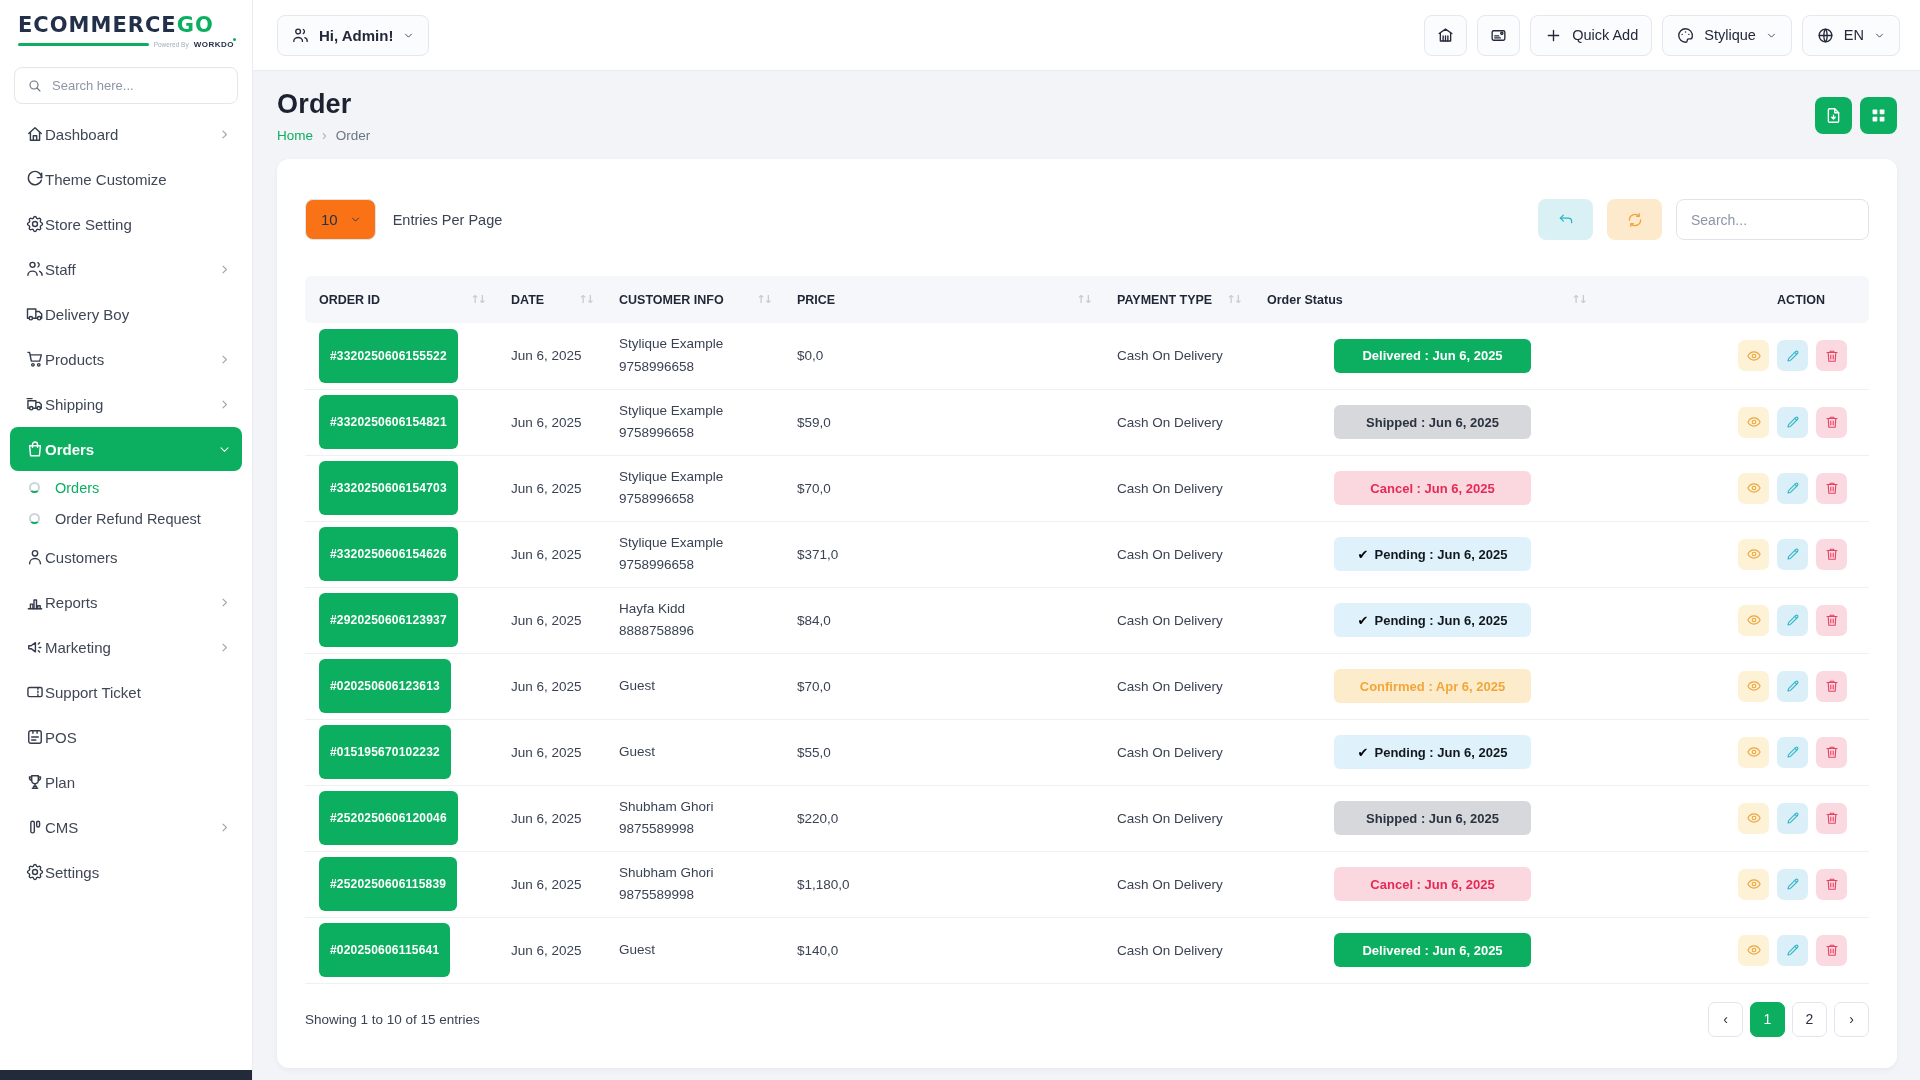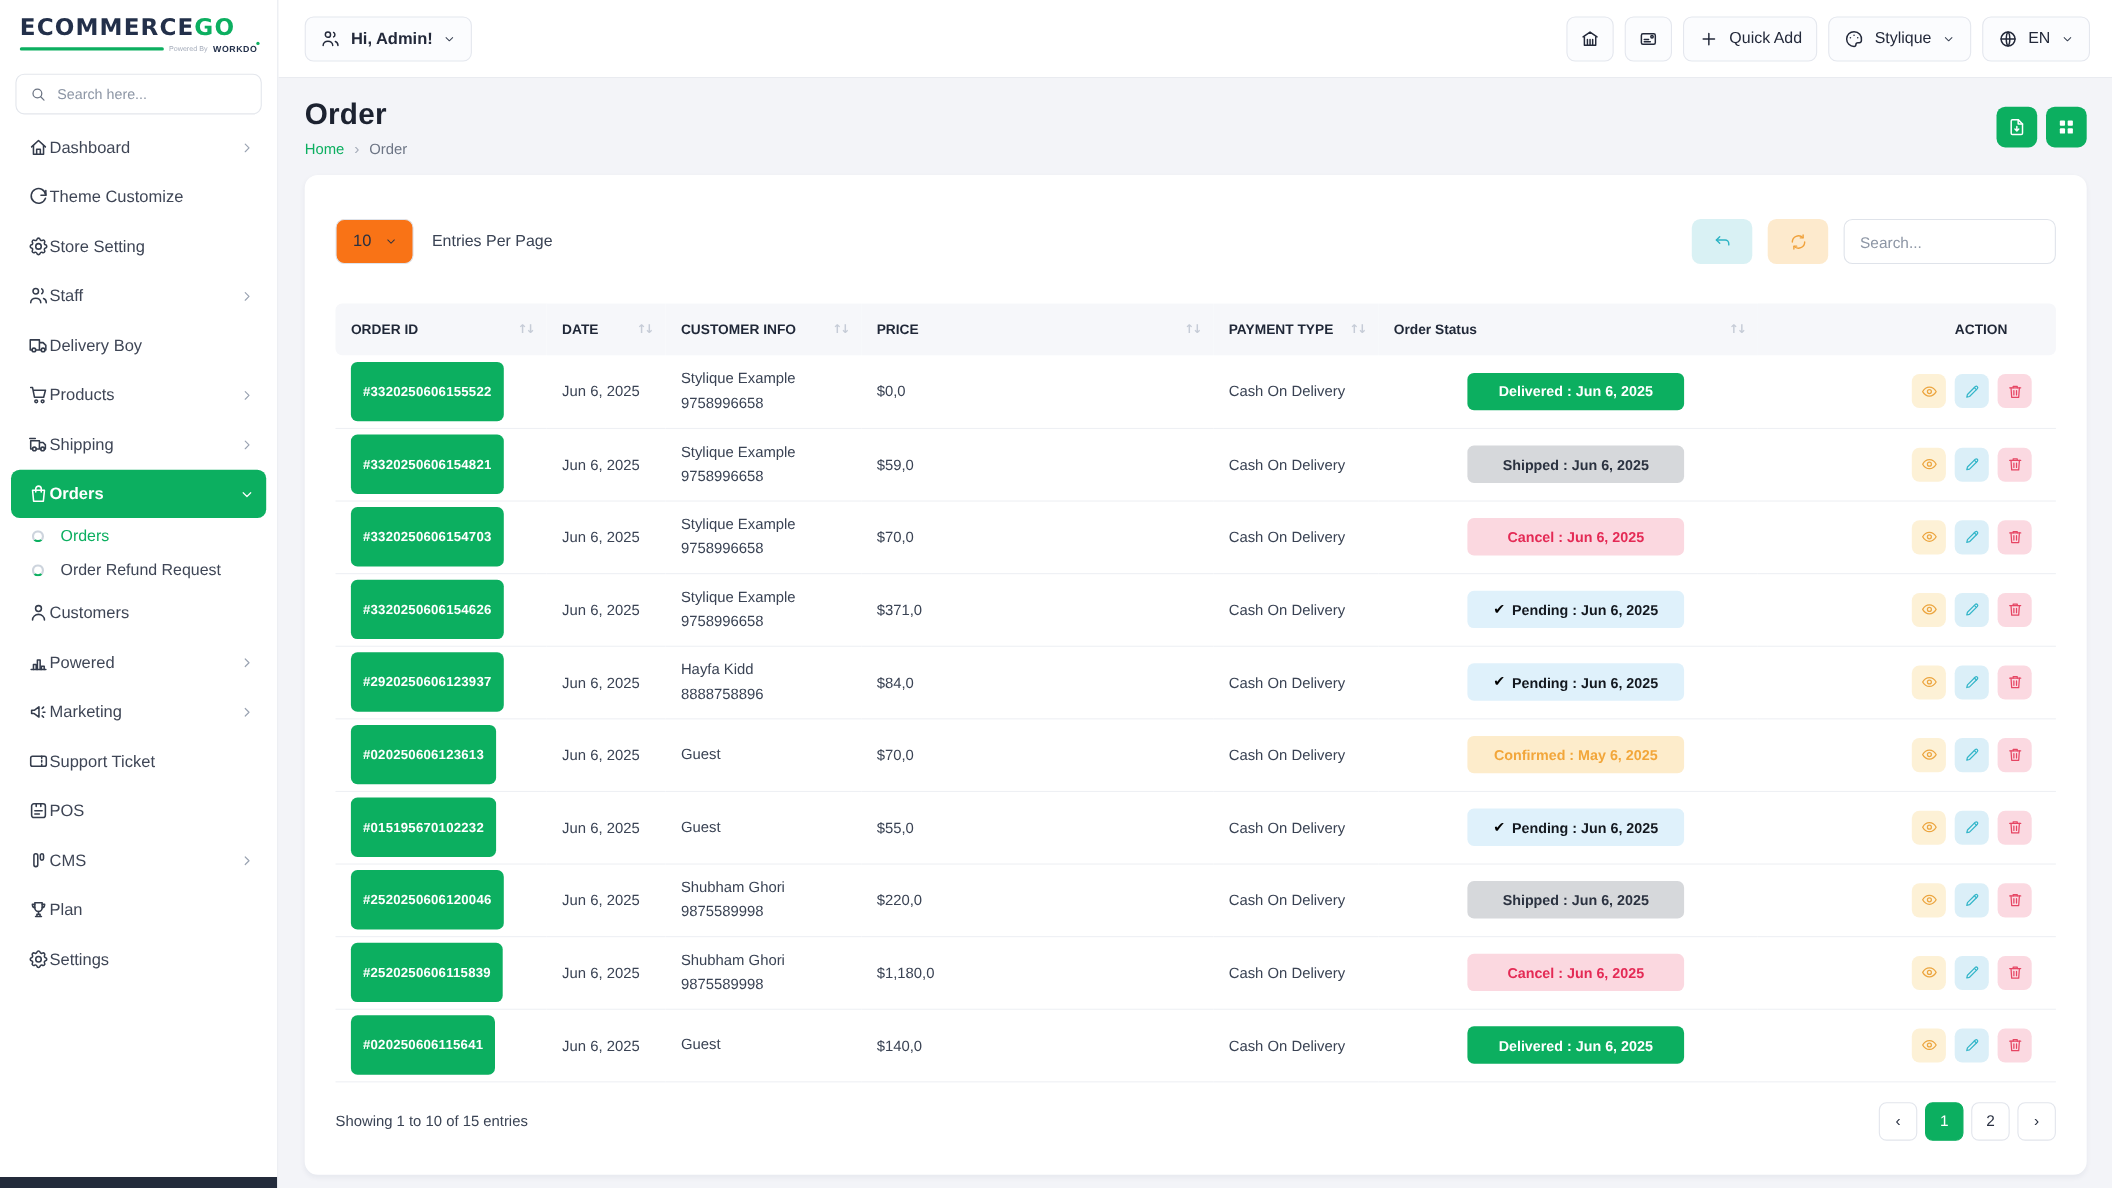--- a/index.html
+++ b/index.html
@@ -255,21 +255,21 @@
       </div>
       <div class="menu-item">
         <span class="mi-icon">
           <svg viewBox="0 0 24 24" fill="none" stroke="currentColor" stroke-width="1.7" stroke-linecap="round" stroke-linejoin="round">
             <path d="M4 20h16"></path>
             <path d="M6.5 20v-5.5h3V20"></path>
             <path d="M10.8 20V9.5h3V20"></path>
             <path d="M15.2 20v-3.5h3V20"></path>
           </svg>
         </span>
-        <span class="mi-label">Powered</span>
+        <span class="mi-label">Reports</span>
         <span class="mi-chev">
           <svg viewBox="0 0 24 24" fill="none" stroke="currentColor" stroke-width="1.7" stroke-linecap="round" stroke-linejoin="round">
             <path d="M9.5 6.5l5.5 5.5-5.5 5.5"></path>
           </svg>
         </span>
       </div>
       <div class="menu-item">
         <span class="mi-icon">
           <svg viewBox="0 0 24 24" fill="none" stroke="currentColor" stroke-width="1.7" stroke-linecap="round" stroke-linejoin="round">
             <path d="M4.5 10.5v3.5h2.8l5.2 3.8V6.7L7.3 10.5H4.5z"></path>
@@ -299,40 +299,40 @@
           <svg viewBox="0 0 24 24" fill="none" stroke="currentColor" stroke-width="1.7" stroke-linecap="round" stroke-linejoin="round">
             <rect x="4.5" y="4.5" width="15" height="15" rx="2.5"></rect>
             <path d="M9.5 4.5v3M14.5 4.5v3M8 12h8M8 15.5h5"></path>
           </svg>
         </span>
         <span class="mi-label">POS</span>
       </div>
       <div class="menu-item">
         <span class="mi-icon">
           <svg viewBox="0 0 24 24" fill="none" stroke="currentColor" stroke-width="1.7" stroke-linecap="round" stroke-linejoin="round">
-            <rect x="7" y="5" width="4.2" height="14" rx="2"></rect>
-            <rect x="14" y="5" width="3.5" height="7" rx="1.75"></rect>
-          </svg>
-        </span>
-        <span class="mi-label">CMS</span>
-        <span class="mi-chev">
-          <svg viewBox="0 0 24 24" fill="none" stroke="currentColor" stroke-width="1.7" stroke-linecap="round" stroke-linejoin="round">
-            <path d="M9.5 6.5l5.5 5.5-5.5 5.5"></path>
-          </svg>
-        </span>
-      </div>
-      <div class="menu-item">
-        <span class="mi-icon">
-          <svg viewBox="0 0 24 24" fill="none" stroke="currentColor" stroke-width="1.7" stroke-linecap="round" stroke-linejoin="round">
             <path d="M8 4.5h8V10a4 4 0 0 1-8 0V4.5z"></path>
             <path d="M8 6H5.3c0 2.4 1.2 3.8 2.7 3.8M16 6h2.7c0 2.4-1.2 3.8-2.7 3.8"></path>
             <path d="M12 14v3M8.8 19.5h6.4M10.3 19.5V17h3.4v2.5"></path>
           </svg>
         </span>
         <span class="mi-label">Plan</span>
+      </div>
+      <div class="menu-item">
+        <span class="mi-icon">
+          <svg viewBox="0 0 24 24" fill="none" stroke="currentColor" stroke-width="1.7" stroke-linecap="round" stroke-linejoin="round">
+            <rect x="7" y="5" width="4.2" height="14" rx="2"></rect>
+            <rect x="14" y="5" width="3.5" height="7" rx="1.75"></rect>
+          </svg>
+        </span>
+        <span class="mi-label">CMS</span>
+        <span class="mi-chev">
+          <svg viewBox="0 0 24 24" fill="none" stroke="currentColor" stroke-width="1.7" stroke-linecap="round" stroke-linejoin="round">
+            <path d="M9.5 6.5l5.5 5.5-5.5 5.5"></path>
+          </svg>
+        </span>
       </div>
       <div class="menu-item">
         <span class="mi-icon">
           <svg viewBox="0 0 24 24" fill="none" stroke="currentColor" stroke-width="1.7" stroke-linecap="round" stroke-linejoin="round">
             <path d="M10.325 4.317c.426-1.756 2.924-1.756 3.35 0a1.724 1.724 0 0 0 2.573 1.066c1.543-.94 3.31.826 2.37 2.37a1.724 1.724 0 0 0 1.065 2.572c1.756.426 1.756 2.924 0 3.35a1.724 1.724 0 0 0-1.066 2.573c.94 1.543-.826 3.31-2.37 2.37a1.724 1.724 0 0 0-2.572 1.065c-.426 1.756-2.924 1.756-3.35 0a1.724 1.724 0 0 0-2.573-1.066c-1.543.94-3.31-.826-2.37-2.37a1.724 1.724 0 0 0-1.065-2.572c-1.756-.426-1.756-2.924 0-3.35a1.724 1.724 0 0 0 1.066-2.573c-.94-1.543.826-3.31 2.37-2.37c1 .608 2.296.07 2.572-1.065z"></path>
             <circle cx="12" cy="12" r="3"></circle>
           </svg>
         </span>
         <span class="mi-label">Settings</span>
       </div>
@@ -774,21 +774,21 @@
               <td><span class="order-badge">#020250606123613</span></td>
               <td><span class="f-date">Jun 6, 2025</span></td>
               <td>
                 <div class="cust">
                   <div class="c-name">Guest</div>
                 </div>
               </td>
               <td><span class="f-price">$70,0</span></td>
               <td><span class="f-pay">Cash On Delivery</span></td>
               <td class="td-status"><span class="status-badge st-confirmed">
-                  <span class="st-label">Confirmed : May 6, 2025</span>
+                  <span class="st-label">Confirmed : Apr 6, 2025</span>
                 </span></td>
               <td>
                 <div class="actions">
                   <button class="act view">
                     <span class="ic">
                       <svg viewBox="0 0 24 24" fill="none" stroke="currentColor" stroke-width="1.7" stroke-linecap="round" stroke-linejoin="round">
                         <path d="M2.8 12S6.2 5.9 12 5.9 21.2 12 21.2 12 17.8 18.1 12 18.1 2.8 12 2.8 12z"></path>
                         <circle cx="12" cy="12" r="2.7"></circle>
                       </svg>
                     </span>

